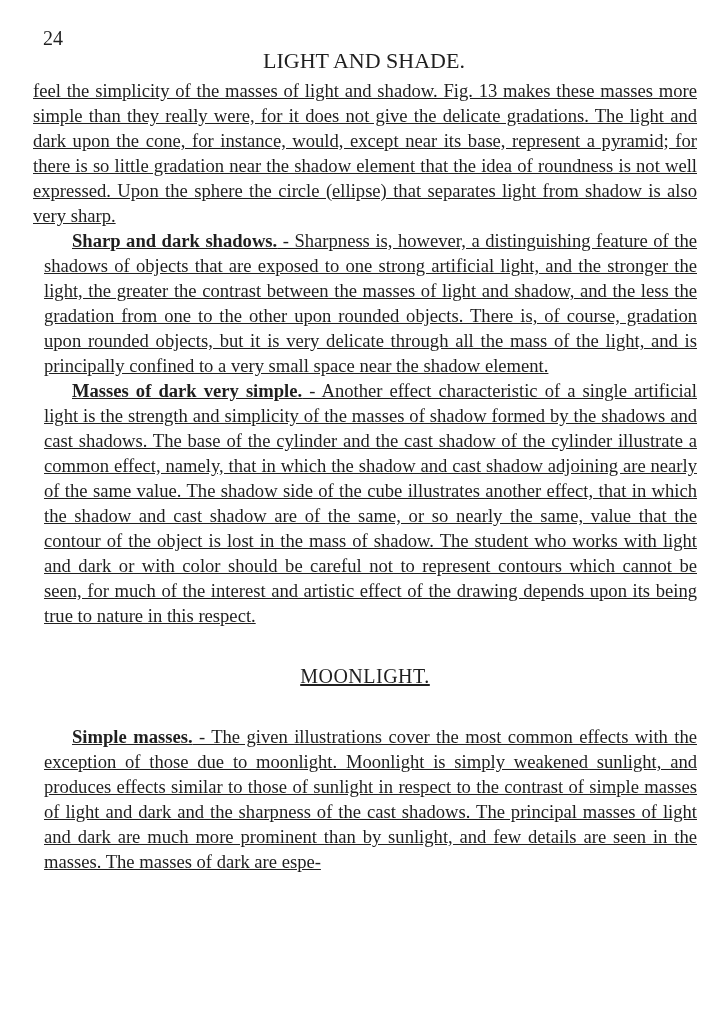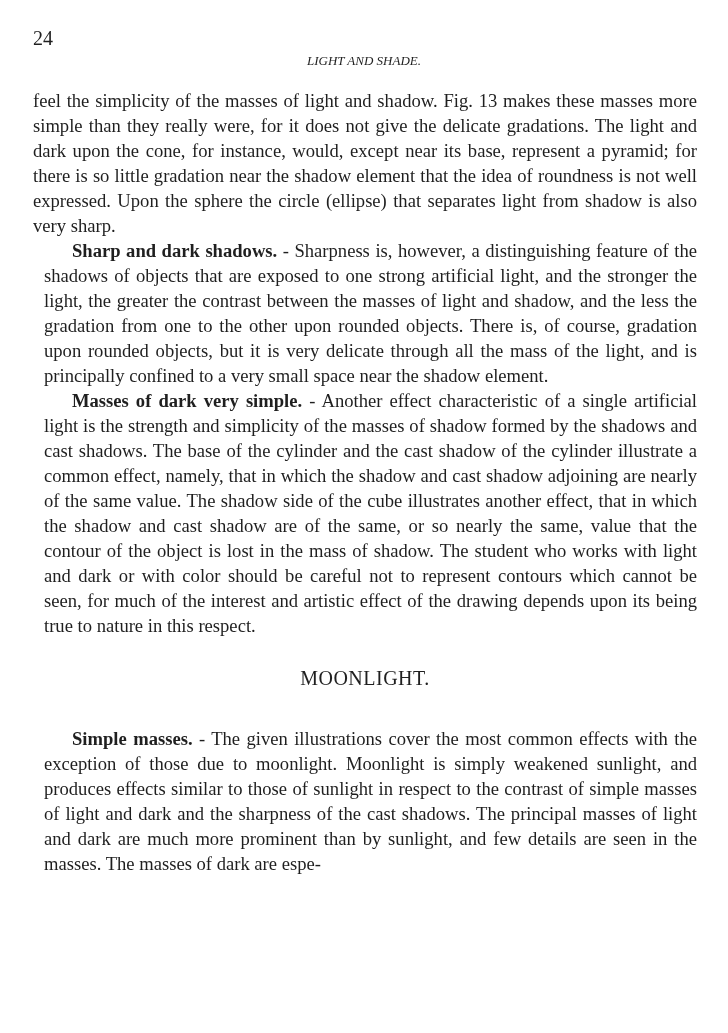--- a/index.html
+++ b/index.html
@@ -13,58 +13,58 @@
     height: 1033px;
     background: #ffffff;
     font-family: "Liberation Serif", serif;
     color: #1f1f1f;
     overflow: hidden;
     box-sizing: border-box;
   }
   .page-number {
     position: absolute;
     top: 26px;
-    left: 33px;
+    left: 43px;
     font-size: 20px;
     line-height: 24px;
     color: #1f1f1f;
   }
   .running-head {
     position: absolute;
     top: 51px;
     left: 0;
     width: 100%;
     text-align: center;
-    font-style: italic;
-    font-size: 13px;
+    font-size: 22px;
     line-height: 20px;
     color: #1f1f1f;
   }
   .content {
     position: absolute;
-    top: 88px;
+    top: 78px;
     left: 33px;
     width: 664px;
     text-align: justify;
+    text-decoration: underline;
   }
   .content p {
     margin: 0;
     font-size: 18.6px;
     line-height: 25px;
     color: #1f1f1f;
   }
   .content p.indent {
     text-indent: 28px;
     margin-left: 11px;
   }
   .lead {
     font-weight: bold;
   }
   .section-heading {
-    margin-top: 28px;
+    margin-top: 36px;
     margin-bottom: 36px;
     text-align: center;
     font-size: 20px;
     line-height: 24px;
     letter-spacing: 0.5px;
     font-weight: normal;
     color: #1f1f1f;
   }
 </style>
 </head>

